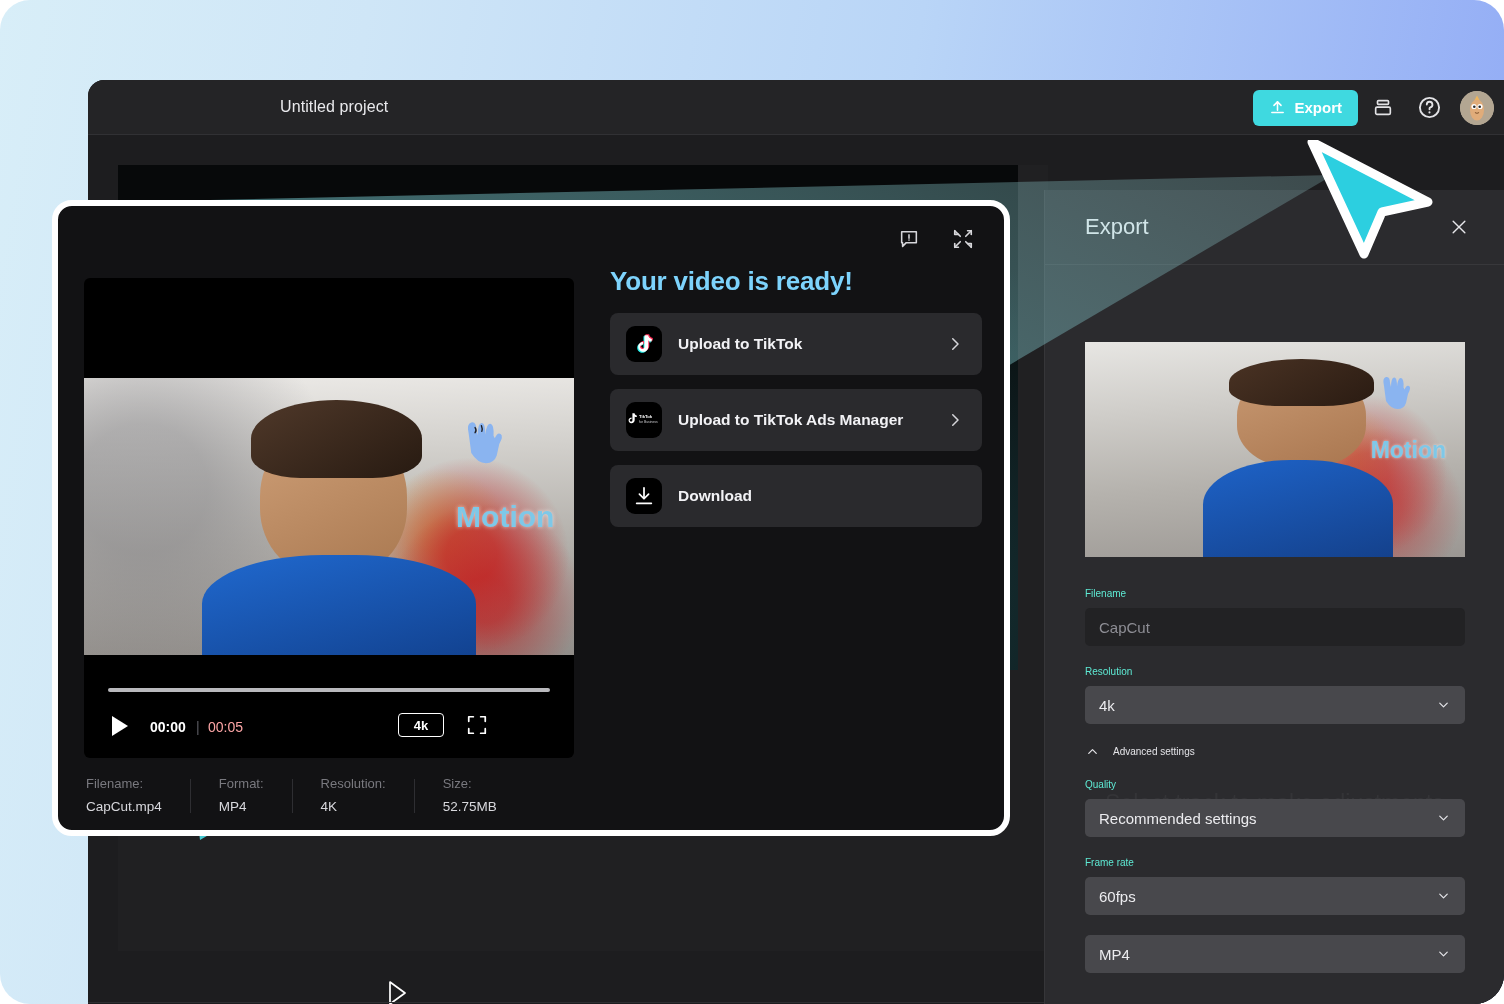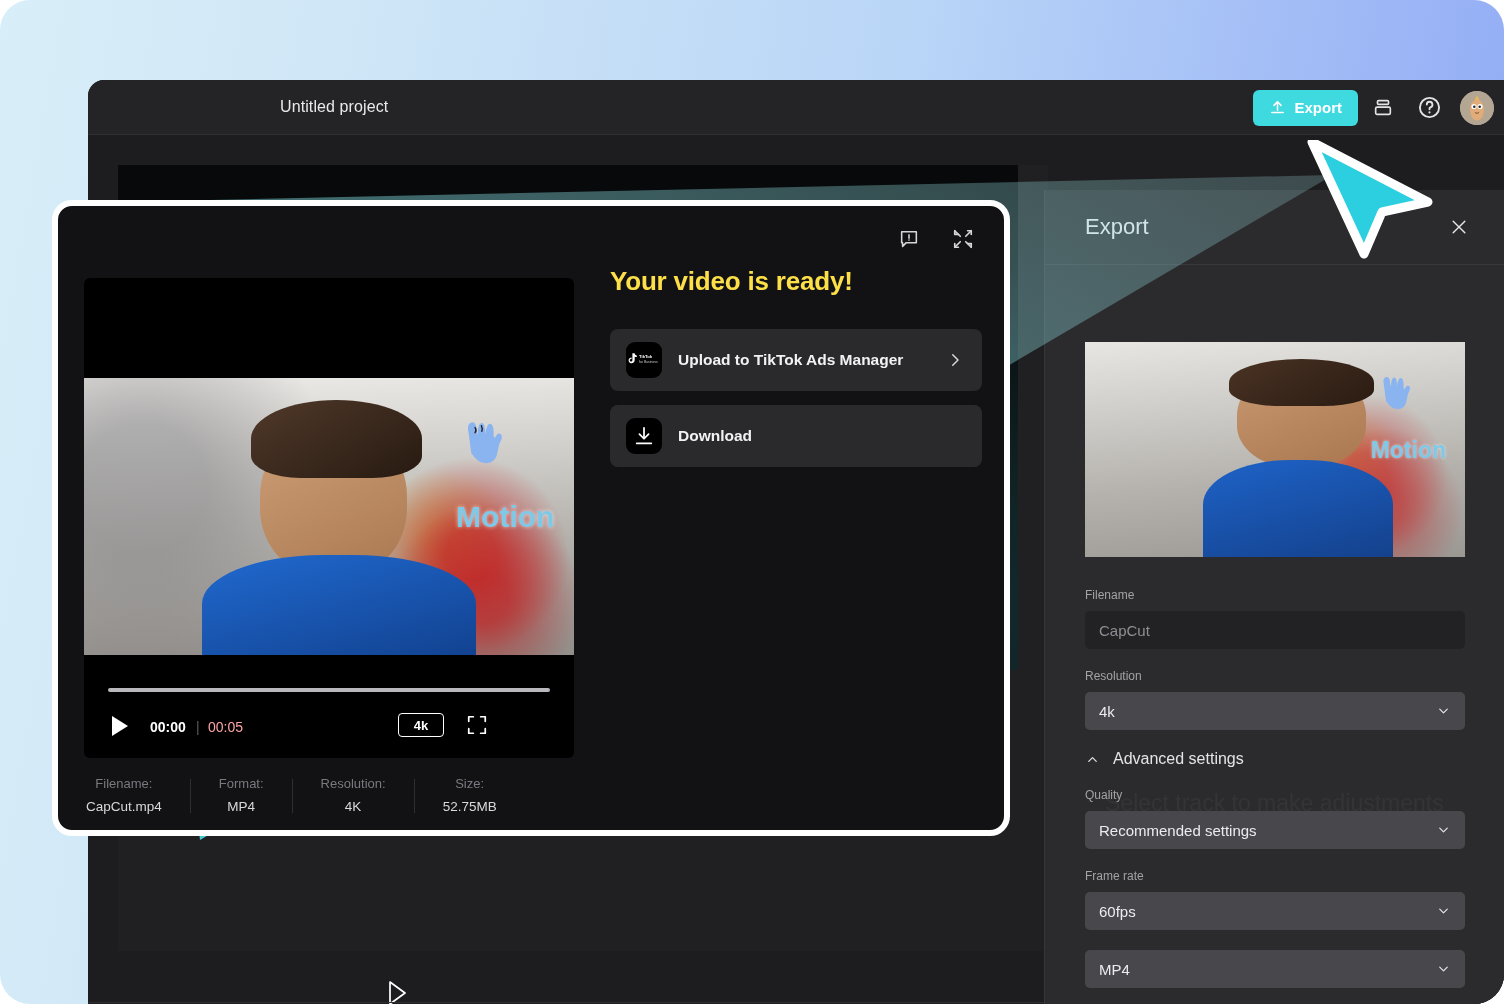--- a/index.html
+++ b/index.html
@@ -124,21 +124,21 @@
     position: absolute; left: 40px; top: 152px;
     width: 380px; height: 215px;
     background: #000; overflow: hidden;
   }
   #panel-form {
     position: absolute; left: 40px; top: 398px;
     width: 380px;
   }
   .field-label {
     display: block;
-    color: #a3a3a3; font-size: 12px;
+    color: #5eead4; font-size: 10px;
     margin-bottom: 9px;
   }
   .field-input {
     width: 380px; height: 38px;
     background: #222224; border: none; border-radius: 5px;
     color: #8e8e95; font-family: inherit; font-size: 15px;
     padding: 0 14px; margin-bottom: 20px;
   }
   .field-select {
     position: relative;
@@ -150,21 +150,21 @@
   }
   .field-select span.val { color: #ececef; font-size: 15px; }
   .field-select .chev {
     position: absolute; right: 14px; top: 50%;
     transform: translateY(-50%);
   }
   #advanced-toggle {
     display: flex; align-items: center; gap: 13px;
     margin: 4px 0 20px 0; cursor: pointer;
   }
-  #advanced-toggle span.lbl { color: #e4e4e8; font-size: 16px; }
+  #advanced-toggle span.lbl { color: #e4e4e8; font-size: 10px; }
 
   
   #panel-ghost-text {
     position: absolute; left: 60px; top: 600px;
     width: 420px;
     color: rgba(255,255,255,.045);
     font-size: 23px; white-space: nowrap;
     pointer-events: none;
   }
 
@@ -242,35 +242,35 @@
   }
   #btn-fullscreen {
     position: absolute; right: 24px; top: 44px;
     width: 26px; height: 26px;
     background: none; border: none; cursor: pointer;
   }
   #modal-meta {
     position: absolute; left: 28px; top: 570px;
     display: flex; align-items: flex-start;
   }
-  .meta-col { padding-right: 28px; text-align: center; }
+  .meta-col { padding-right: 28px; }
   .meta-key { color: #79797f; font-size: 13px; margin-bottom: 8px; }
   .meta-val { color: #d8d8dd; font-size: 13.5px; }
   .meta-div {
     width: 1px; height: 34px; background: #2e2e32;
     margin-right: 28px; margin-top: 3px;
   }
 
   #modal-right {
     position: absolute; left: 552px; top: 60px;
     width: 374px;
   }
   #modal-heading {
-    color: #fde047; font-size: 26px; font-weight: 700;
-    margin-bottom: 32px; letter-spacing: -.2px;
+    color: #7dd3fc; font-size: 26px; font-weight: 700;
+    margin-bottom: 16px; letter-spacing: -.2px;
   }
   .action-row {
     position: relative;
     display: flex; align-items: center;
     width: 372px; height: 62px;
     background: #2a2a2d; border-radius: 8px;
     margin-bottom: 14px; padding: 0 16px;
     border: none; cursor: pointer; font-family: inherit;
   }
   .action-icon {
@@ -569,20 +569,35 @@
       <div class="meta-div"></div>
       <div class="meta-col">
         <div class="meta-key">Size:</div>
         <div class="meta-val">52.75MB</div>
       </div>
     </div>
 
     <div id="modal-right">
       <div id="modal-heading">Your video is ready!</div>
 
+      <button class="action-row">
+        <span class="action-icon">
+          <svg width="24" height="24" viewBox="0 0 24 24">
+            <path d="M16.2 3.2c.3 2.1 1.6 3.5 3.6 3.7v2.5c-1.2.1-2.3-.2-3.5-.9v5.9c0 3.7-3.1 6.1-6.3 5.3-2.6-.6-4.1-3-3.8-5.6.3-2.4 2.4-4.1 4.9-4v2.7c-.4-.1-.8-.1-1.2 0-1.2.2-1.9 1.3-1.7 2.5.2 1.1 1.3 1.9 2.5 1.7 1.1-.2 1.8-1.1 1.8-2.3V3.2h3.7z" fill="#25f4ee" transform="translate(-1,1)"></path>
+            <path d="M16.2 3.2c.3 2.1 1.6 3.5 3.6 3.7v2.5c-1.2.1-2.3-.2-3.5-.9v5.9c0 3.7-3.1 6.1-6.3 5.3-2.6-.6-4.1-3-3.8-5.6.3-2.4 2.4-4.1 4.9-4v2.7c-.4-.1-.8-.1-1.2 0-1.2.2-1.9 1.3-1.7 2.5.2 1.1 1.3 1.9 2.5 1.7 1.1-.2 1.8-1.1 1.8-2.3V3.2h3.7z" fill="#fe2c55" transform="translate(1,-1)"></path>
+            <path d="M16.2 3.2c.3 2.1 1.6 3.5 3.6 3.7v2.5c-1.2.1-2.3-.2-3.5-.9v5.9c0 3.7-3.1 6.1-6.3 5.3-2.6-.6-4.1-3-3.8-5.6.3-2.4 2.4-4.1 4.9-4v2.7c-.4-.1-.8-.1-1.2 0-1.2.2-1.9 1.3-1.7 2.5.2 1.1 1.3 1.9 2.5 1.7 1.1-.2 1.8-1.1 1.8-2.3V3.2h3.7z" fill="#ffffff"></path>
+          </svg>
+        </span>
+        <span class="action-label">Upload to TikTok</span>
+        <span class="action-chevron" style="display:flex">
+          <svg width="18" height="18" viewBox="0 0 24 24" fill="none" stroke="#d6d6da" stroke-width="2" stroke-linecap="round" stroke-linejoin="round">
+              <path d="M9 5l7 7-7 7"></path>
+            </svg>
+        </span>
+      </button>
 
       <button class="action-row">
         <span class="action-icon">
           <svg width="34" height="16" viewBox="0 0 34 16">
             <path d="M7.6 1.3c.2 1.3 1 2.1 2.2 2.2v1.5c-.7.1-1.4-.1-2.1-.5v3.5c0 2.2-1.9 3.7-3.8 3.2-1.6-.4-2.5-1.8-2.3-3.4.2-1.4 1.5-2.4 2.9-2.4v1.6c-.2 0-.5 0-.7.1-.7.1-1.1.8-1 1.5.1.7.8 1.1 1.5 1 .7-.1 1.1-.7 1.1-1.4V1.3h2.2z" fill="#fff"></path>
             <text x="12" y="6" font-family="Liberation Sans, sans-serif" font-size="4.2" fill="#ffffff" font-weight="700">TikTok</text>
             <text x="12" y="11" font-family="Liberation Sans, sans-serif" font-size="3.4" fill="#c9c9cd">for Business</text>
           </svg>
         </span>
         <span class="action-label">Upload to TikTok Ads Manager</span>

